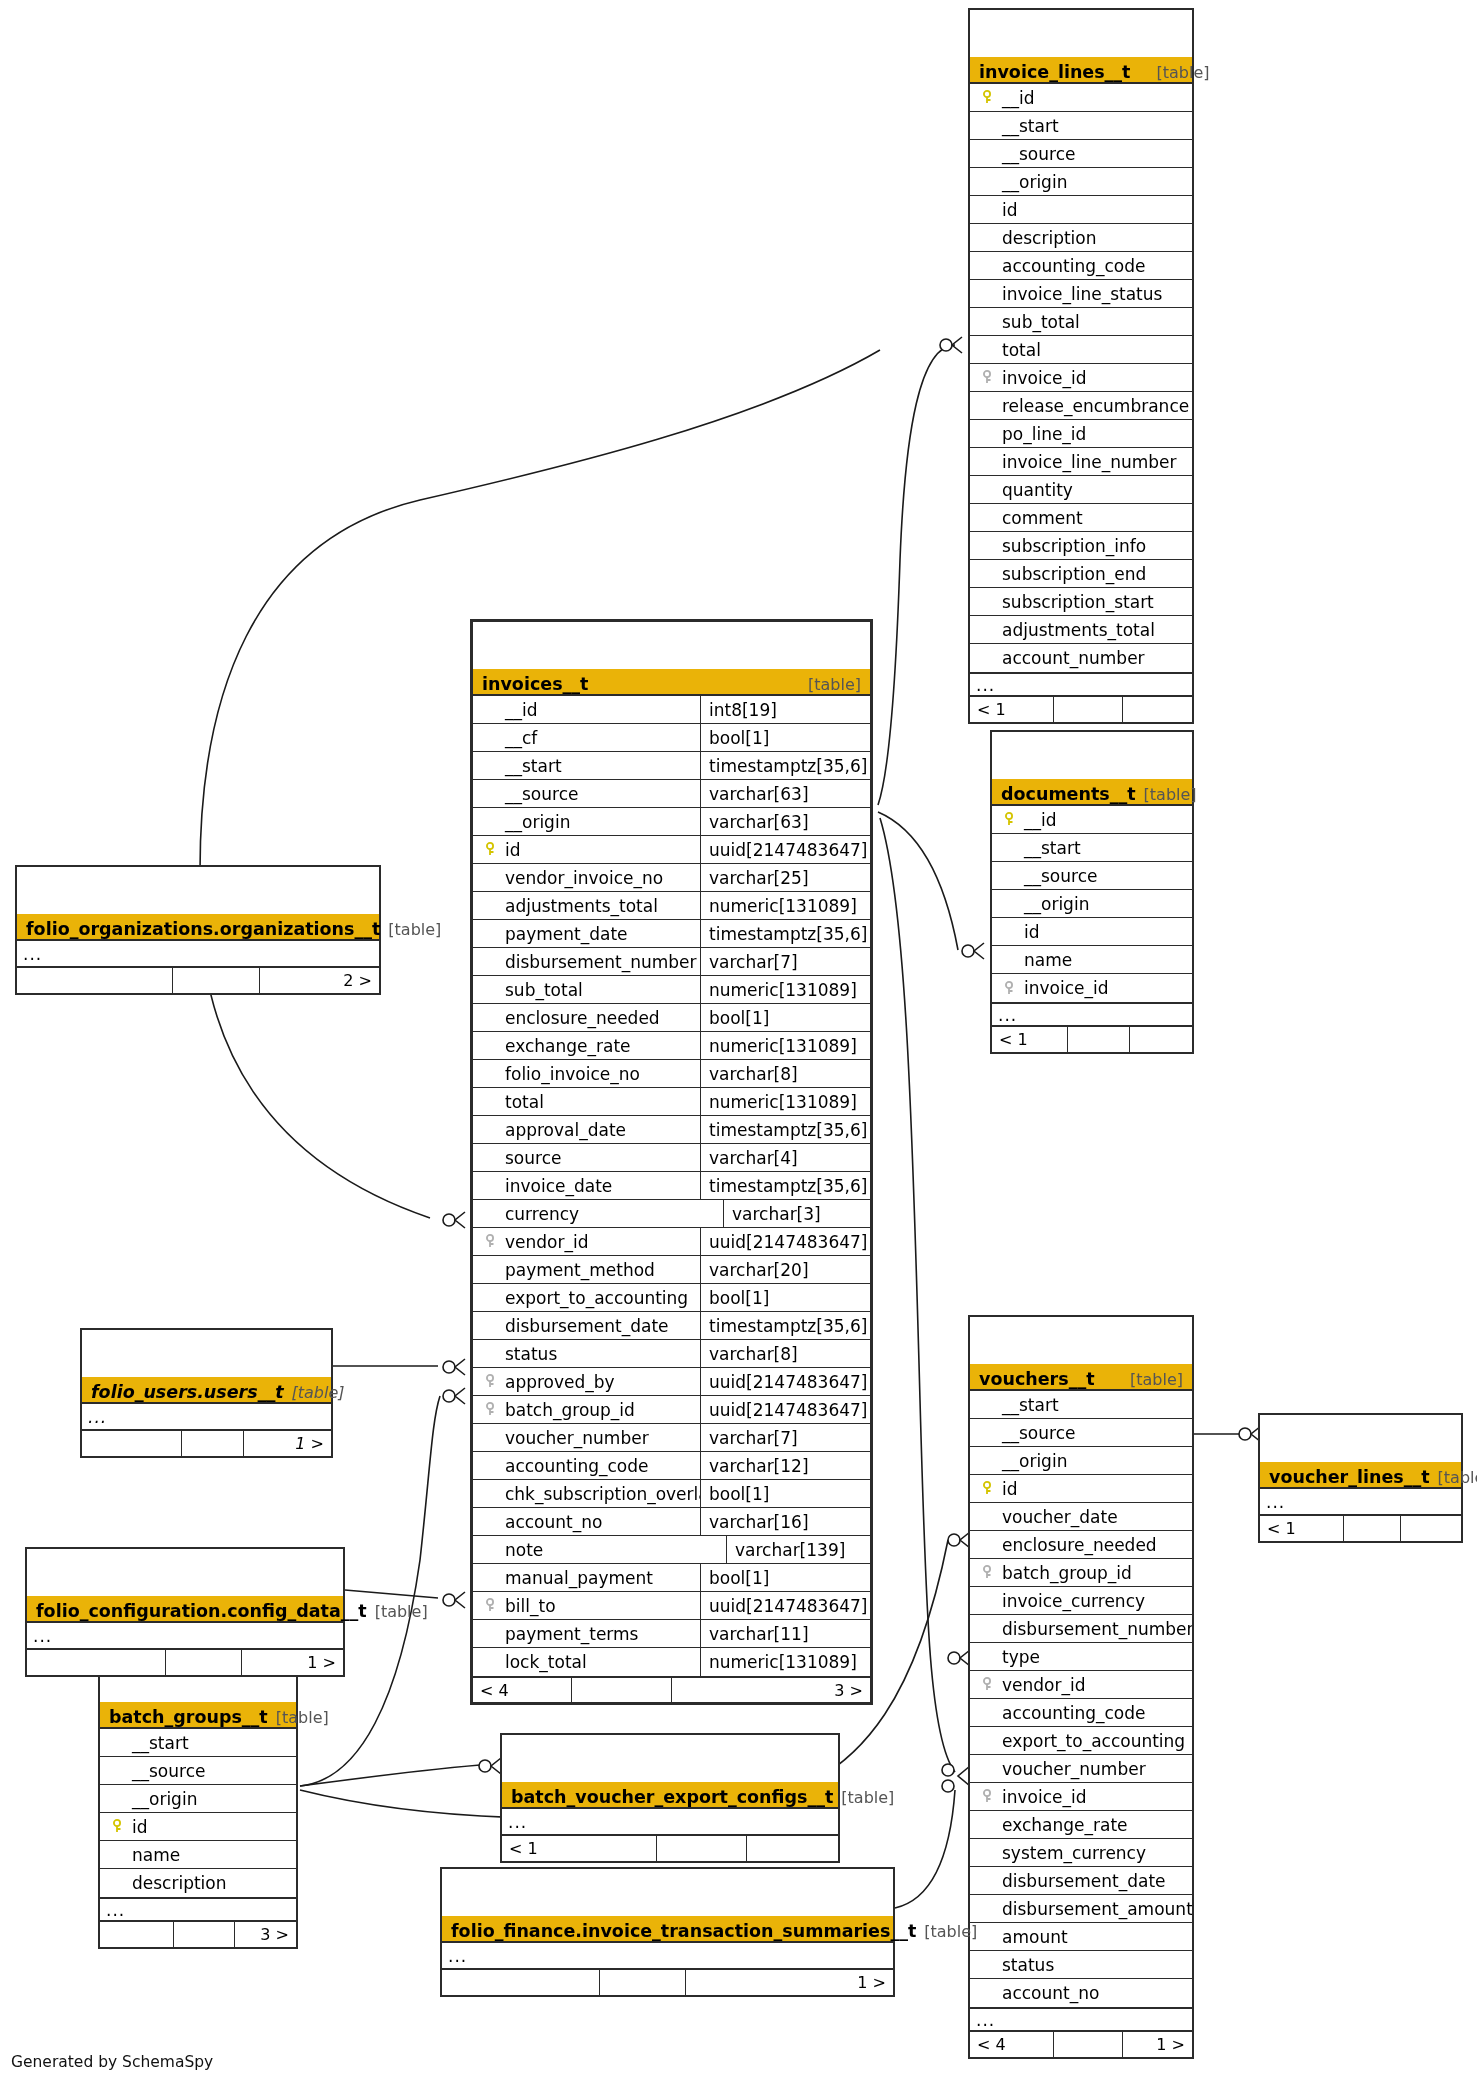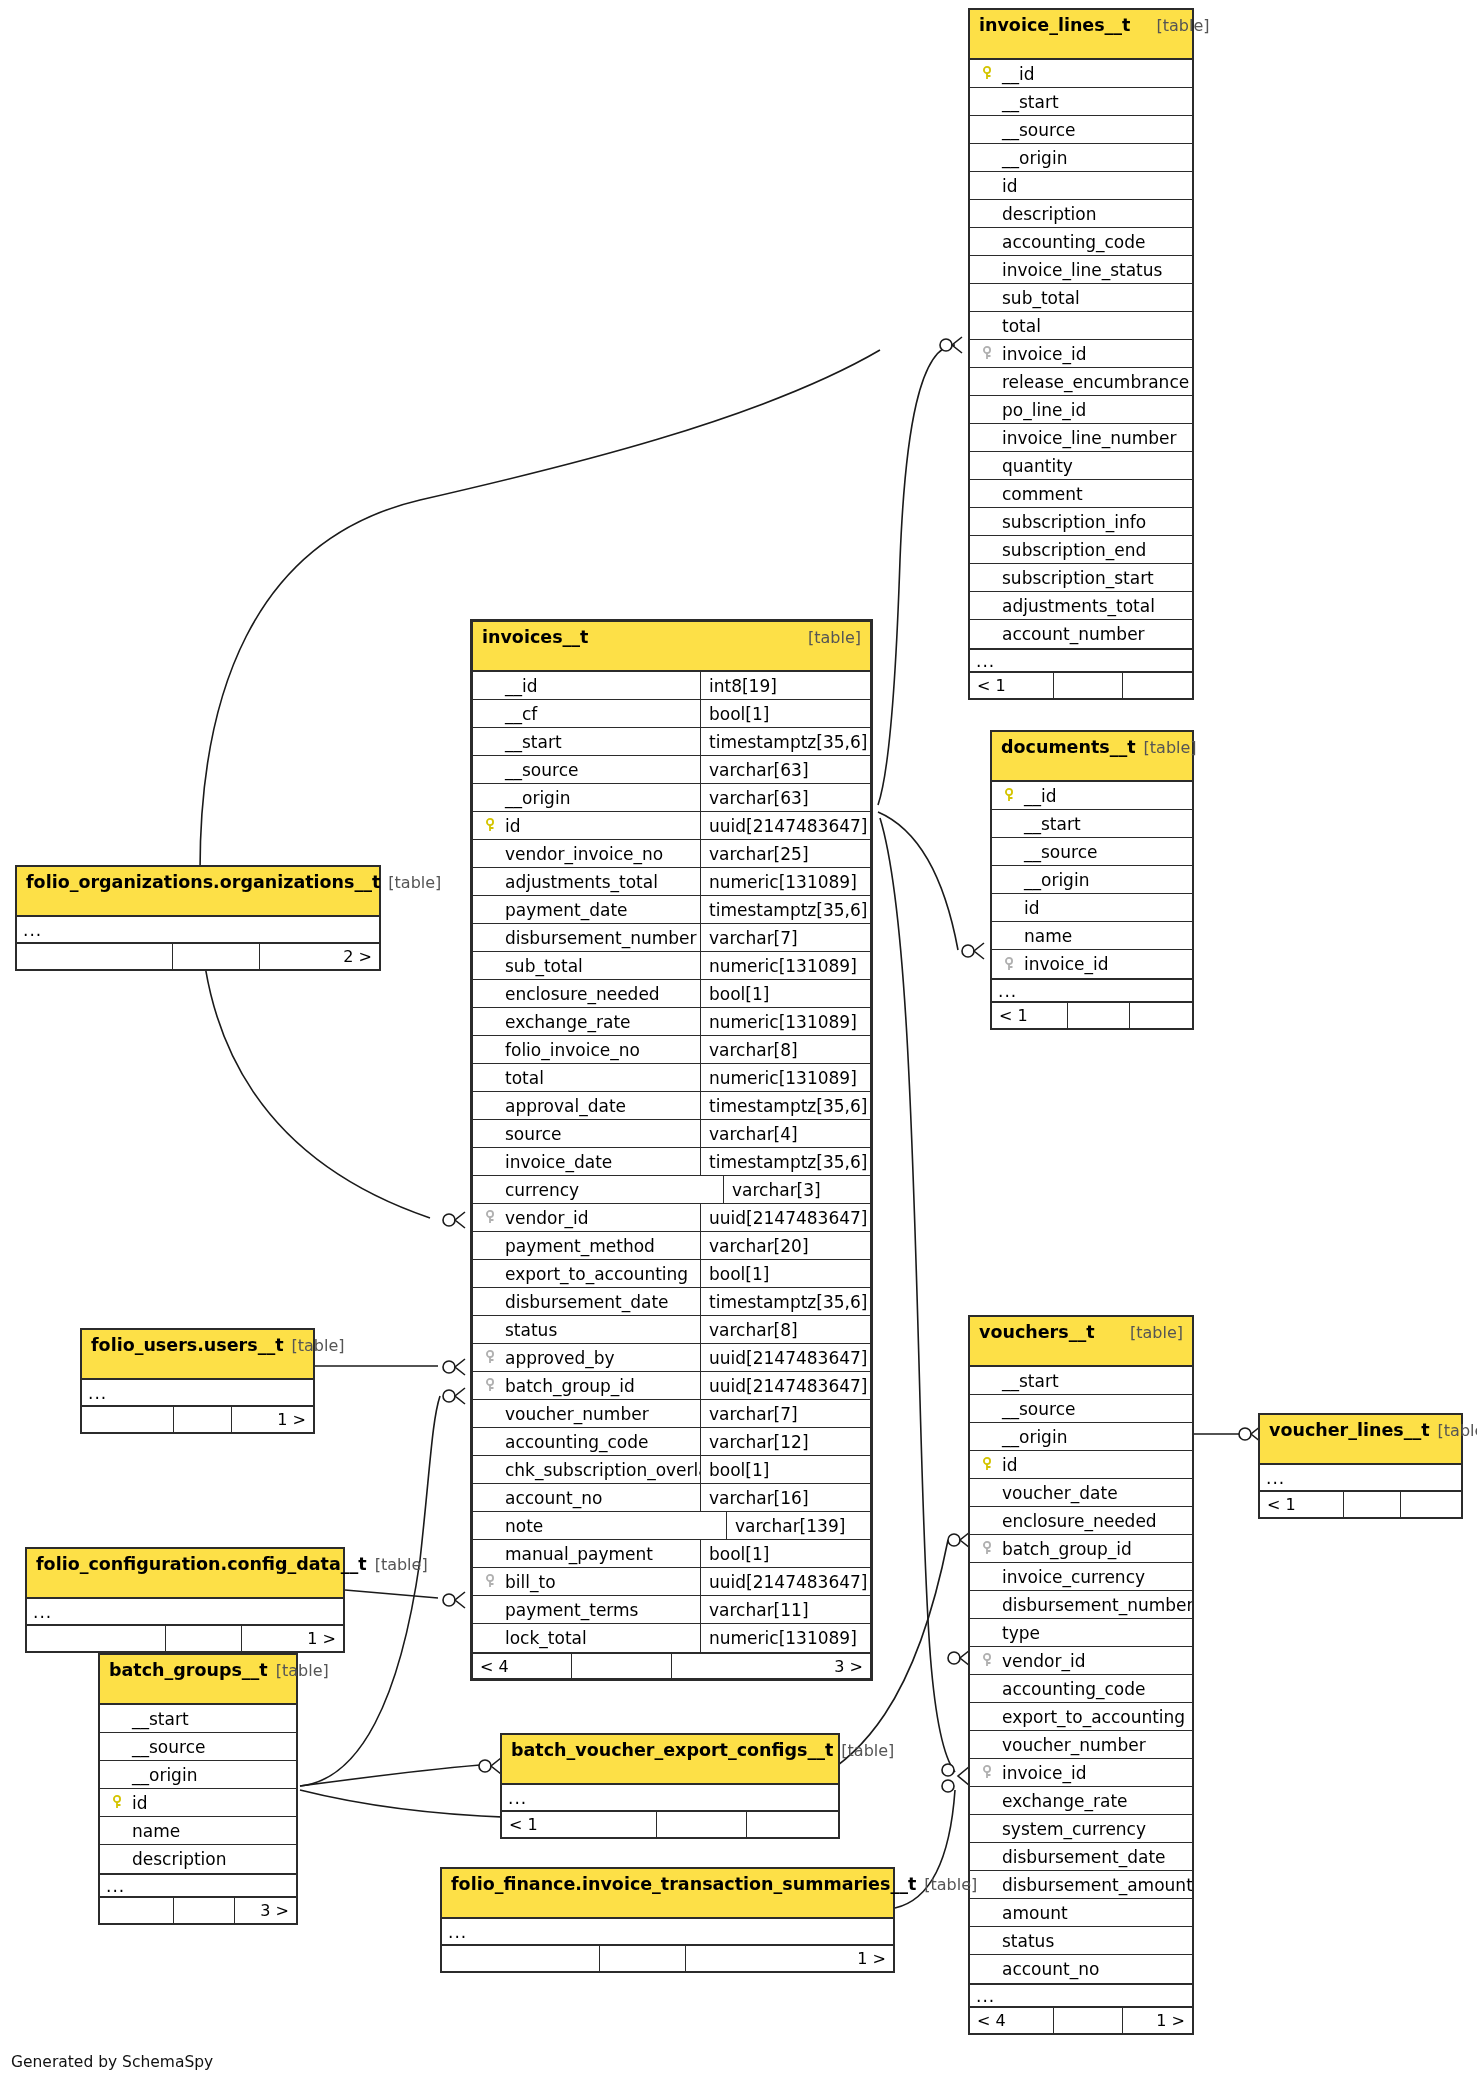--- a/index.html
+++ b/index.html
@@ -17,26 +17,27 @@
 
   .table {
     position: absolute;
     z-index: 2;
     background: #ffffff;
     border: 2px solid #2b2b2b;
     font-size: 17px;
     color: #000;
   }
   .tbl-title {
-    background: #fde047;
+    background: #eab308;
     border-bottom: 2px solid #2b2b2b;
-    padding: 5px 9px 23px 9px;
+    padding: 5px 9px 0 9px;
     display: flex;
     align-items: baseline;
     white-space: nowrap;
+    margin-top: 47px;
   }
   .tbl-title .tname { font-weight: bold; font-size: 17.5px; }
   .tbl-title .ttag { font-size: 16px; color: #555; margin-left: 8px; }
   .tbl-title.spread { justify-content: space-between; }
   .tbl-title.spread .ttag { margin-left: 26px; }
 
   .row {
     display: flex;
     border-bottom: 1px solid #2b2b2b;
     height: 28px;
@@ -905,21 +906,21 @@
       <span class="ttag">[table]</span>
     </div>
     <div class="stub-ell">...</div>
     <div class="foot">
       <div class="fcell left" style="width:43%"></div>
       <div class="fcell" style="width:24%"></div>
       <div class="fcell right" style="width:33%">2 &gt;</div>
     </div>
   </div>
 
-  <div class="table" style="left:80px; top:1328px; width:235px;">
+  <div class="table" style="left:80px; top:1328px; width:253px;font-style:italic;">
     <div class="tbl-title">
       <span class="tname">folio_users.users__t</span>
       <span class="ttag">[table]</span>
     </div>
     <div class="stub-ell">...</div>
     <div class="foot">
       <div class="fcell left" style="width:40%"></div>
       <div class="fcell" style="width:25%"></div>
       <div class="fcell right" style="width:35%">1 &gt;</div>
     </div>

